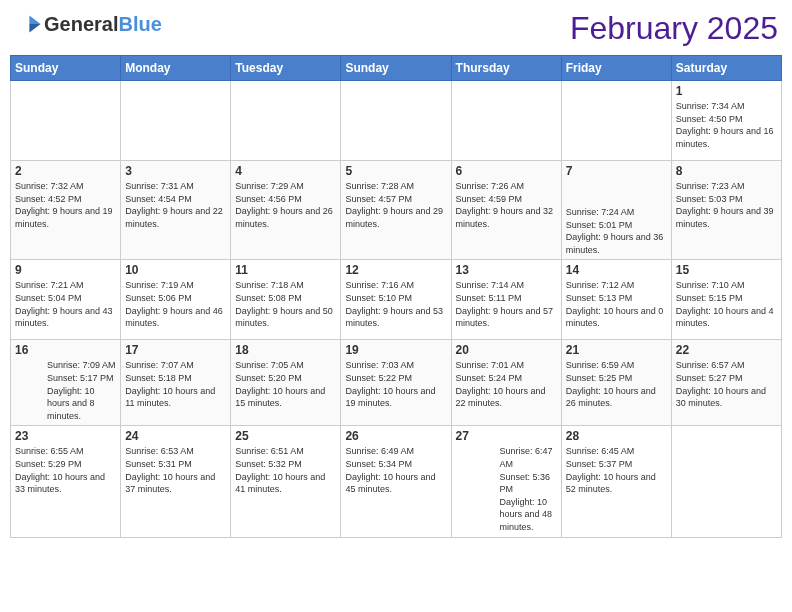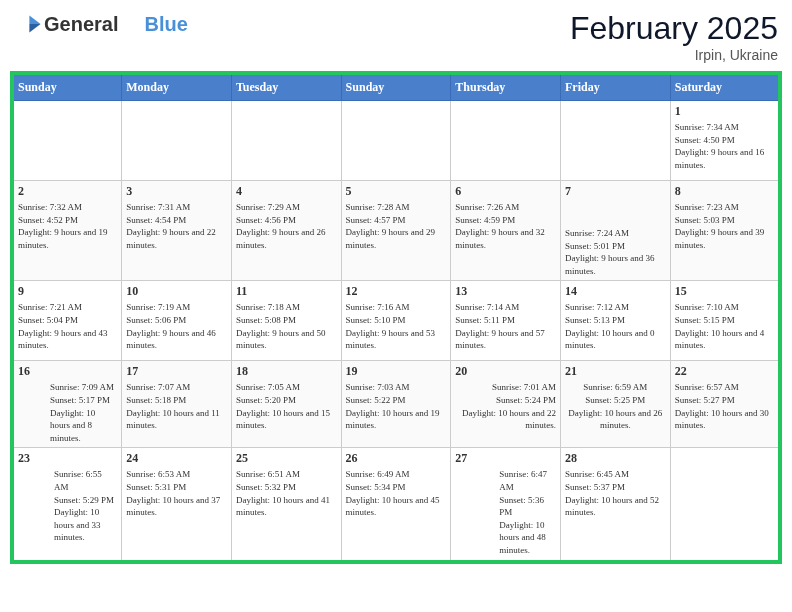--- a/index.html
+++ b/index.html
@@ -21,42 +21,41 @@
       display: flex;
       align-items: center;
       gap: 2px;
     }
     .logo-text {
       font-size: 20px;
       font-weight: bold;
       line-height: 1.1;
     }
     .logo-general { color: #333; }
-    .logo-blue { color: #4a90d9; padding-left: 26px; }
+    .logo-blue { color: #4a90d9; }
     .logo-icon {
       width: 28px;
       height: 28px;
     }
     .title-block {
       text-align: right;
     }
     .month-title {
       font-size: 32px;
       font-weight: 300;
-      color: #0f172a;
+      color: #4c1d95;
     }
     .location {
       font-size: 14px;
       color: #555;
     }
     .calendar {
       width: 100%;
       border-collapse: collapse;
-      border: 4px solid #22c55e;
-      font-family: Liberation Serif, serif;
+      border: 1px solid #22c55e;
     }
     .calendar th {
       background: #4a7fcb;
       color: white;
       font-size: 12px;
       font-weight: bold;
       padding: 5px 4px;
       text-align: left;
       border: 1px solid #3a6bb5;
     }
@@ -106,21 +105,20 @@
     </svg>
     <div>
       <div style="display:flex; gap:0;">
         <span class="logo-text logo-general">General</span>
         <span class="logo-text logo-blue">Blue</span>
       </div>
     </div>
   </div>
   <div class="title-block">
     <div class="month-title">February 2025</div>
-    <div class="location">Irpin, Ukraine</div>
   </div>
 </div>
 
 <table class="calendar">
   <thead>
     <tr>
     <th>Sunday</th>
         <th>Monday</th>
         <th>Tuesday</th>
         <th>Sunday</th>
@@ -252,41 +250,41 @@
 Daylight: 10 hours and 15 minutes.</div>
         </td>
         <td>
           <span class="day-number">19</span>
           <div class="day-info" style="white-space: pre-line;">Sunrise: 7:03 AM
 Sunset: 5:22 PM
 Daylight: 10 hours and 19 minutes.</div>
         </td>
         <td>
           <span class="day-number">20</span>
-          <div class="day-info" style="white-space: pre-line; text-align: right;">Sunrise: 7:01 AM
+          <div class="day-info" style="white-space: pre-line;">Sunrise: 7:01 AM
 Sunset: 5:24 PM
 Daylight: 10 hours and 22 minutes.</div>
         </td>
         <td>
           <span class="day-number">21</span>
-          <div class="day-info" style="white-space: pre-line; text-align: center;">Sunrise: 6:59 AM
+          <div class="day-info" style="white-space: pre-line;">Sunrise: 6:59 AM
 Sunset: 5:25 PM
 Daylight: 10 hours and 26 minutes.</div>
         </td>
         <td>
           <span class="day-number">22</span>
           <div class="day-info" style="white-space: pre-line;">Sunrise: 6:57 AM
 Sunset: 5:27 PM
 Daylight: 10 hours and 30 minutes.</div>
         </td>
       </tr>
       <tr>
         <td>
           <span class="day-number">23</span>
-          <div class="day-info" style="white-space: pre-line; margin-left: 36px;">Sunrise: 6:55 AM
+          <div class="day-info" style="white-space: pre-line;">Sunrise: 6:55 AM
 Sunset: 5:29 PM
 Daylight: 10 hours and 33 minutes.</div>
         </td>
         <td>
           <span class="day-number">24</span>
           <div class="day-info" style="white-space: pre-line;">Sunrise: 6:53 AM
 Sunset: 5:31 PM
 Daylight: 10 hours and 37 minutes.</div>
         </td>
         <td>

